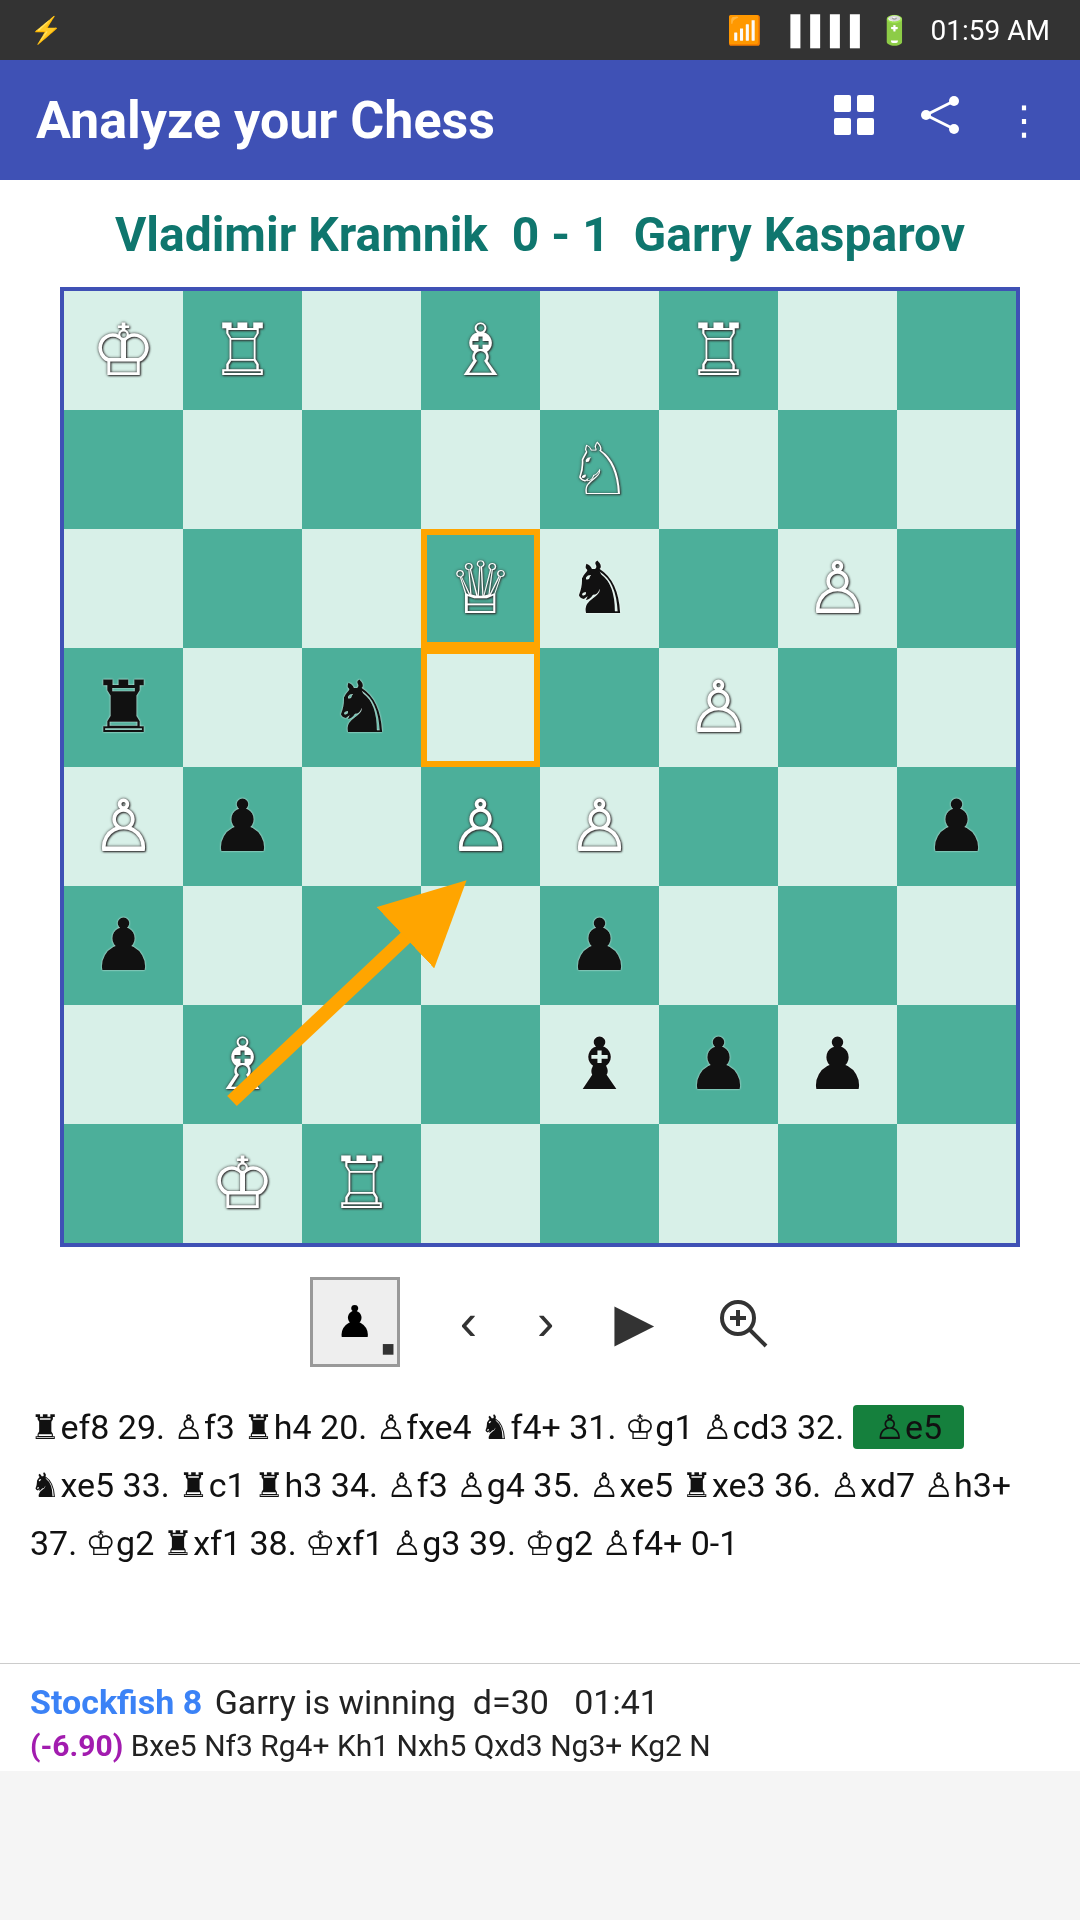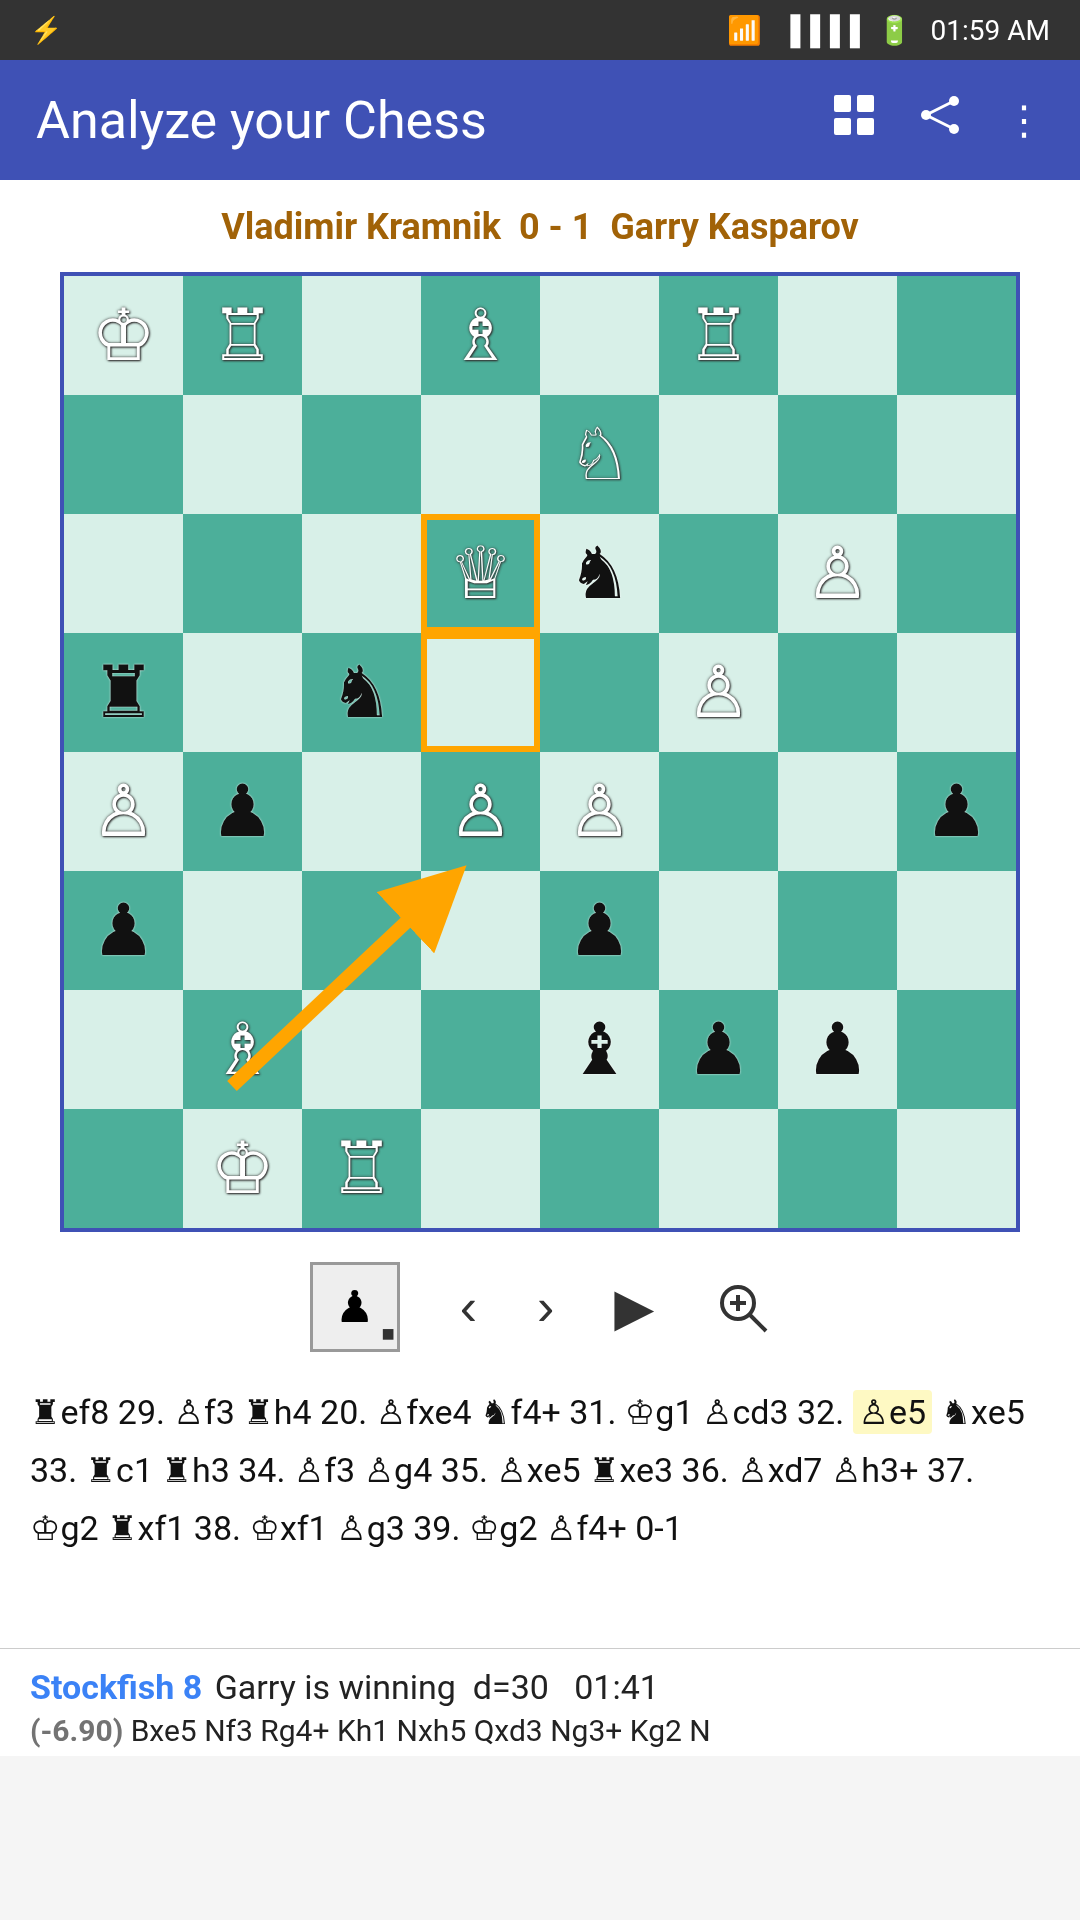--- a/index.html
+++ b/index.html
@@ -33,41 +33,41 @@
       height: 120px;
       background: #3f51b5;
       display: flex;
       align-items: center;
       padding: 0 36px;
       color: white;
     }
     .app-bar-title {
       flex: 1;
       font-size: 52px;
-      font-weight: 400;
+      font-weight: 700;
       color: white;
     }
     .app-bar-icons {
       display: flex;
       align-items: center;
       gap: 42px;
     }
     .app-bar-icon {
       color: white;
       font-size: 40px;
       cursor: pointer;
     }
 
     
     .game-header {
       text-align: center;
       padding: 26px 20px 14px;
-      font-size: 36px;
+      font-size: 48px;
       font-weight: 700;
-      color: #a16207;
+      color: #0f766e;
       background: white;
     }
 
     
     .board-container {
       display: flex;
       justify-content: center;
       background: white;
       padding: 10px 54px 10px;
     }
@@ -135,22 +135,22 @@
     
     .move-list {
       background: white;
       padding: 16px 30px 16px;
       font-size: 34px;
       line-height: 1.7;
       color: #111;
       min-height: 280px;
     }
     .move-highlighted {
-      background: #fef9c3;
-      padding: 2px 6px;
+      background: #15803d;
+      padding: 2px 22px;
       border-radius: 4px;
     }
 
     
     .analysis-bar {
       background: white;
       border-top: 1px solid #ccc;
       padding: 18px 30px 8px;
     }
     .analysis-engine {
@@ -163,21 +163,21 @@
       font-size: 34px;
       color: #222;
       display: inline;
     }
     .analysis-line {
       font-size: 30px;
       color: #222;
       margin-top: 6px;
     }
     .analysis-score {
-      color: #737373;
+      color: #a21caf;
       font-weight: 700;
     }
   </style>
 </head>
 <body>
 
 <div class="status-bar">
   <div class="status-left">
     <span>⚡</span>
   </div>

